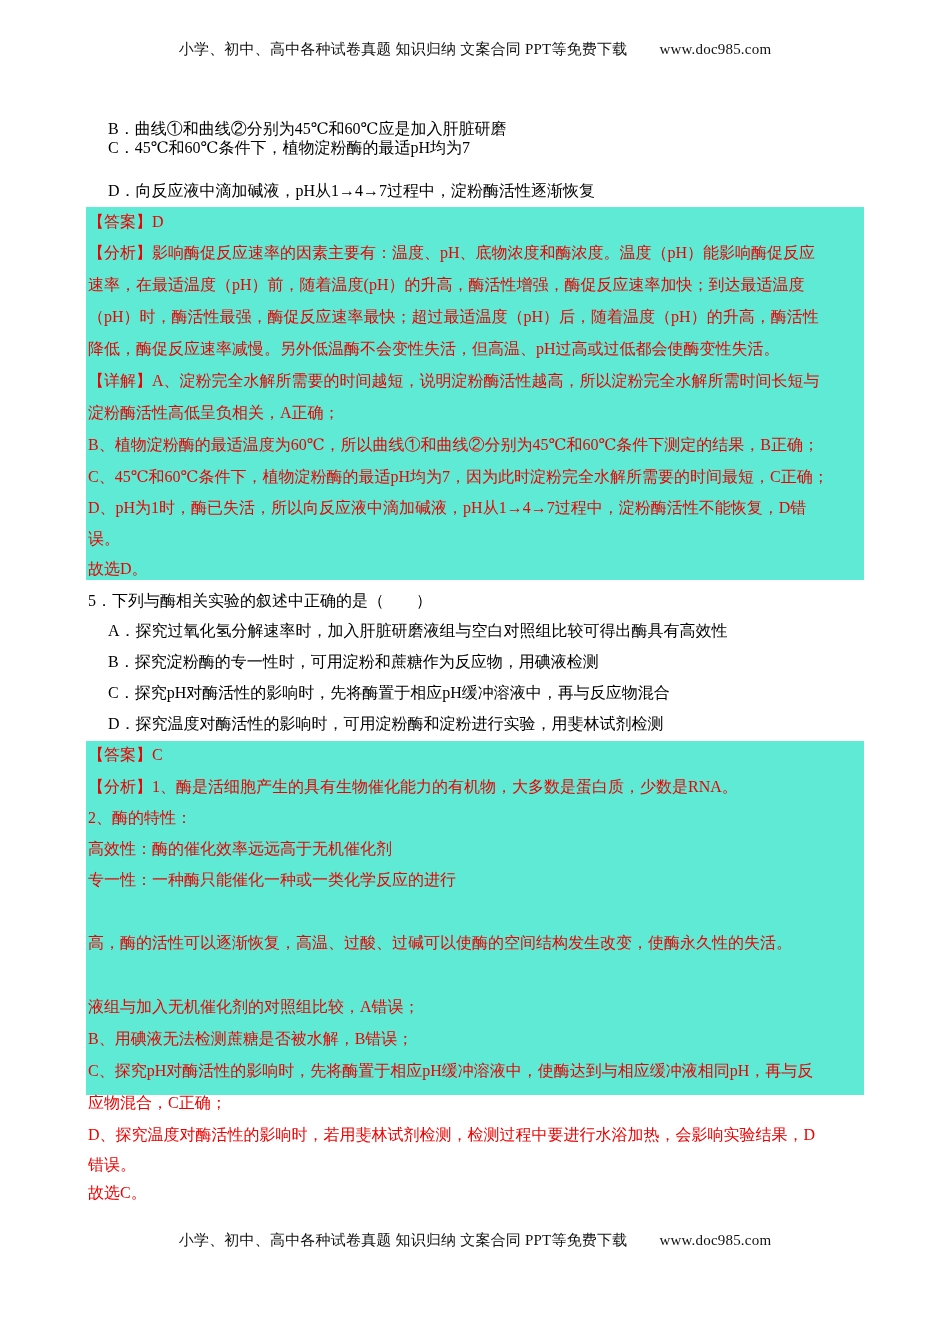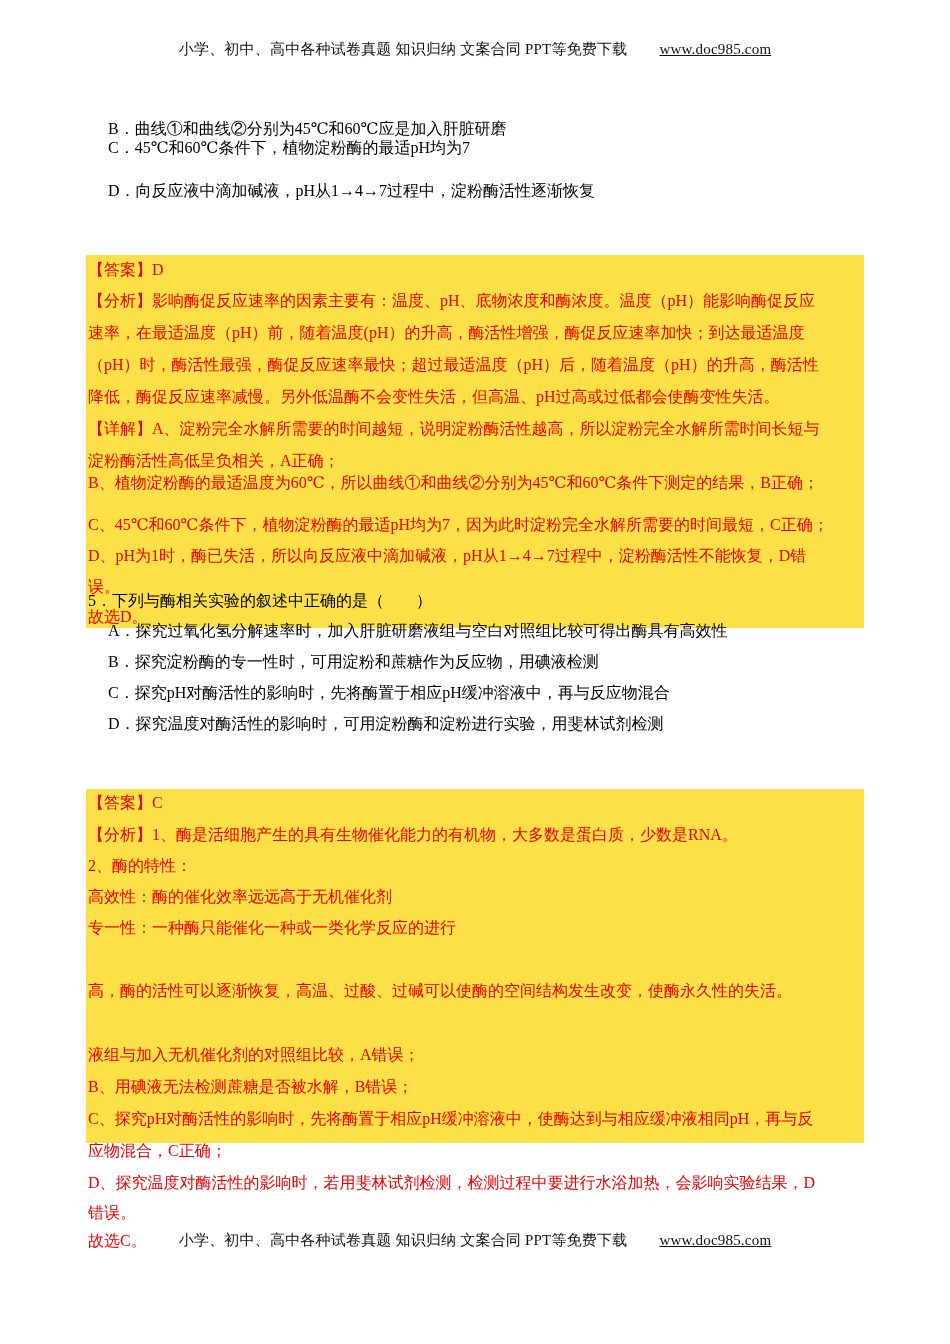--- a/index.html
+++ b/index.html
@@ -7,26 +7,26 @@
     width: 950px; height: 1344px; position: relative; overflow: hidden;
     font-family: "Liberation Serif", "DejaVu Serif", serif;
     color: #000;
   }
   .header, .footer {
     position: absolute; left: 0; width: 950px; text-align: center;
     font-size: 15px; color: #111; letter-spacing: 0.2px;
   }
   .header { top: 40px; }
   .footer { top: 1231px; }
-  .header .url, .footer .url { margin-left: 32px; text-decoration: underline; }
+  .header .url, .footer .url { margin-left: 32px; }
   .line { position: absolute; font-size: 16px; line-height: 20px; white-space: nowrap; }
   .opt { left: 108px; }
   .q { left: 88px; font-family: Liberation Serif, serif; }
   .box {
-    position: absolute; left: 86px; width: 778px; background: #fde047; margin-top: 48px;
+    position: absolute; left: 86px; width: 778px; background: #5eead4;
   }
   .red { color: #ee0000; }
   .box .line { left: 2px; }
 </style>
 </head>
 <body>
 
 <div class="header">
   <span>小学、初中、高中各种试卷真题 知识归纳 文案合同 PPT等免费下载</span><span class="url">www.doc985.com</span>
 </div>
@@ -36,21 +36,21 @@
 <div class="line opt" style="top:181px">D．向反应液中滴加碱液，pH从1→4→7过程中，淀粉酶活性逐渐恢复</div>
 
 <div class="box red" style="top:207px;height:373px">
   <div class="line" style="top:5px">【答案】D</div>
   <div class="line" style="top:36px">【分析】影响酶促反应速率的因素主要有：温度、pH、底物浓度和酶浓度。温度（pH）能影响酶促反应</div>
   <div class="line" style="top:68px">速率，在最适温度（pH）前，随着温度(pH）的升高，酶活性增强，酶促反应速率加快；到达最适温度</div>
   <div class="line" style="top:100px">（pH）时，酶活性最强，酶促反应速率最快；超过最适温度（pH）后，随着温度（pH）的升高，酶活性</div>
   <div class="line" style="top:132px">降低，酶促反应速率减慢。另外低温酶不会变性失活，但高温、pH过高或过低都会使酶变性失活。</div>
   <div class="line" style="top:164px">【详解】A、淀粉完全水解所需要的时间越短，说明淀粉酶活性越高，所以淀粉完全水解所需时间长短与</div>
   <div class="line" style="top:196px">淀粉酶活性高低呈负相关，A正确；</div>
-  <div class="line" style="top:218px">B、植物淀粉酶的最适温度为60℃，所以曲线①和曲线②分别为45℃和60℃条件下测定的结果，B正确；</div>
+  <div class="line" style="top:228px">B、植物淀粉酶的最适温度为60℃，所以曲线①和曲线②分别为45℃和60℃条件下测定的结果，B正确；</div>
   <div class="line" style="top:260px">C、45℃和60℃条件下，植物淀粉酶的最适pH均为7，因为此时淀粉完全水解所需要的时间最短，C正确；</div>
   <div class="line" style="top:291px">D、pH为1时，酶已失活，所以向反应液中滴加碱液，pH从1→4→7过程中，淀粉酶活性不能恢复，D错</div>
   <div class="line" style="top:322px">误。</div>
   <div class="line" style="top:352px">故选D。</div>
 </div>
 
 <div class="line q" style="top:591px">5．下列与酶相关实验的叙述中正确的是（　　）</div>
 <div class="line opt" style="top:621px">A．探究过氧化氢分解速率时，加入肝脏研磨液组与空白对照组比较可得出酶具有高效性</div>
 <div class="line opt" style="top:652px">B．探究淀粉酶的专一性时，可用淀粉和蔗糖作为反应物，用碘液检测</div>
 <div class="line opt" style="top:683px">C．探究pH对酶活性的影响时，先将酶置于相应pH缓冲溶液中，再与反应物混合</div>

